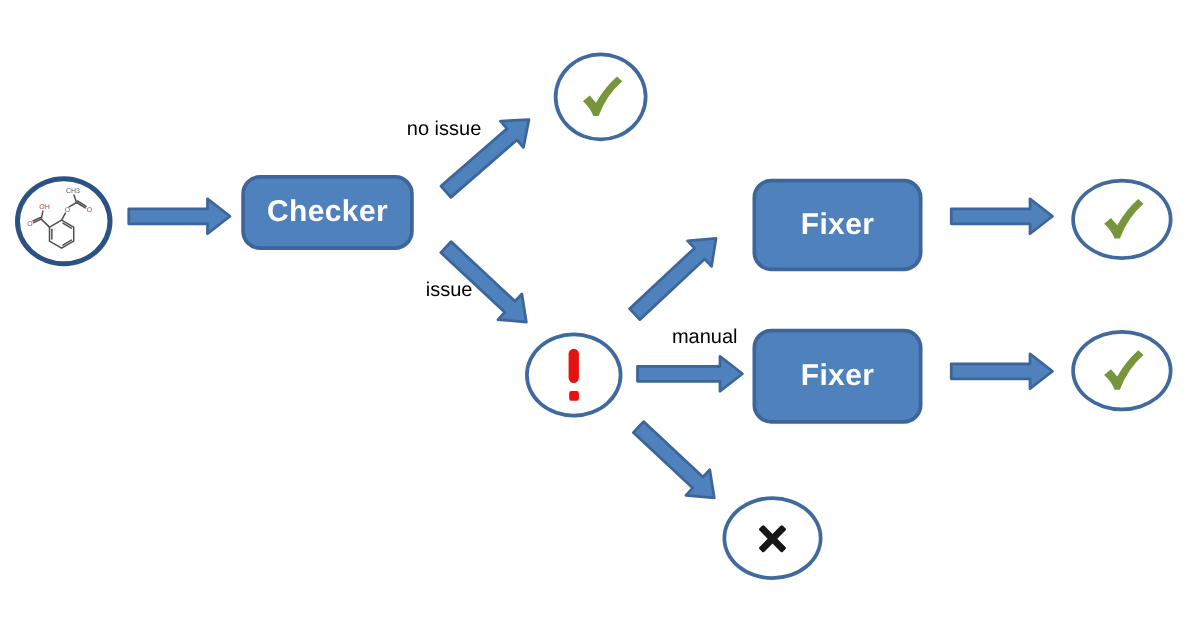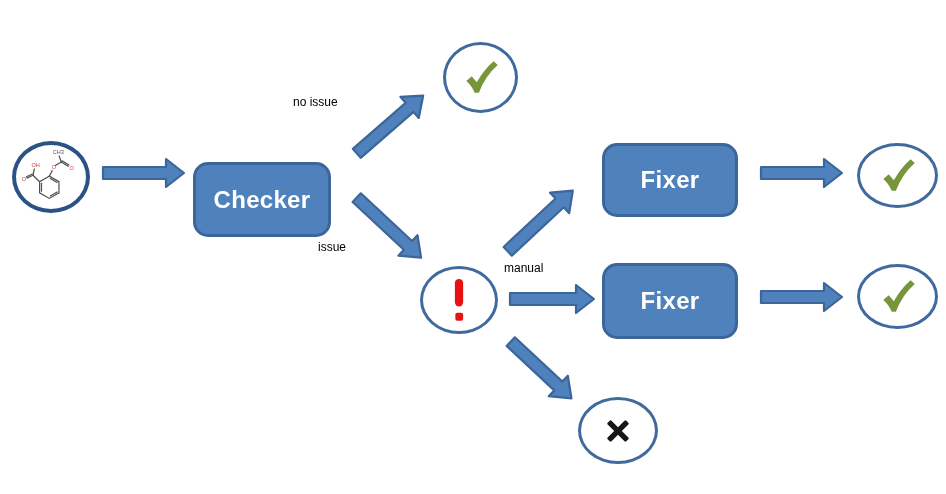--- a/index.html
+++ b/index.html
@@ -21,21 +21,21 @@
     position:absolute;box-sizing:border-box;background:#ffffff;
     border:3px solid #406A9E;border-radius:50%;
     display:flex;align-items:center;justify-content:center;
   }
   .circle.molecule{border:4px solid #2B5284;}
   
   .arrow{position:absolute;height:34px;overflow:visible;transform-origin:0 50%;}
   .arrow polygon{fill:#4F81BD;stroke:#3C659A;stroke-width:2.2;stroke-linejoin:round;}
   
   .edge-label{
-    position:absolute;font-size:12px;color:#000000;text-align:left;
+    position:absolute;font-size:16px;color:#000000;text-align:right;
     white-space:nowrap;
   }
   
   .mol-bond{stroke:#4F4F4F;stroke-width:1.4;fill:none;stroke-linecap:round;}
   .mol-atom{font-size:6.5px;fill:#C9403C;font-family:"Liberation Sans",sans-serif;}
   .mol-atom.dark{fill:#555555;}
 </style>
 </head>
 <body>
 
@@ -64,37 +64,37 @@
       <text class="mol-atom" x="41.5" y="26.2" text-anchor="middle">O</text>
       <text class="mol-atom" x="62" y="26.8" text-anchor="middle">O</text>
       <text class="mol-atom dark" x="46.5" y="8.2" text-anchor="middle">CH3</text>
     </svg>
   </div>
 
   <svg class="arrow" style="left:102px;top:156px;width:84px;" width="84" height="34" viewBox="0 0 84 34">
     <polygon points="1,11 64,11 64,3 82,17 64,31 64,23 1,23"></polygon>
   </svg>
 
-  <div class="node-box" style="left:193px;top:140px;width:138px;height:75px;margin-top:22px;">
+  <div class="node-box" style="left:193px;top:140px;width:138px;height:60px;">
     <span class="node-label">Checker</span>
   </div>
 
   <div class="edge-label" style="left:293px;top:95px;width:92px;">no issue</div>
 
   <svg class="arrow" style="left:356px;top:137px;width:91px;transform:rotate(-41deg);" width="91" height="34" viewBox="0 0 91 34">
     <polygon points="1,11 71,11 71,3 89,17 71,31 71,23 1,23"></polygon>
   </svg>
 
   <div class="circle" style="left:443px;top:42px;width:75px;height:71px;">
     <svg width="44" height="42" viewBox="0 0 100 100">
       <path d="M15 57 L28 46 L40 60 Q57 30 80 10 L90 19 Q60 45 45 85 L35 85 Q28 68 15 57 Z" fill="#77963C"></path>
     </svg>
   </div>
 
-  <div class="edge-label" style="left:318px;top:240px;width:60px;">issue</div>
+  <div class="edge-label" style="left:318px;top:224px;width:60px;">issue</div>
 
   <svg class="arrow" style="left:356px;top:180px;width:91px;transform:rotate(43deg);" width="91" height="34" viewBox="0 0 91 34">
     <polygon points="1,11 71,11 71,3 89,17 71,31 71,23 1,23"></polygon>
   </svg>
 
   <div class="circle" style="left:420px;top:266px;width:78px;height:68px;">
     <svg width="22" height="46" viewBox="0 0 24 48">
       <g fill="#E61212">
         <rect x="7.5" y="1" width="9" height="30" rx="4.5"></rect>
         <rect x="8" y="38" width="8.5" height="8.5" rx="2"></rect>

